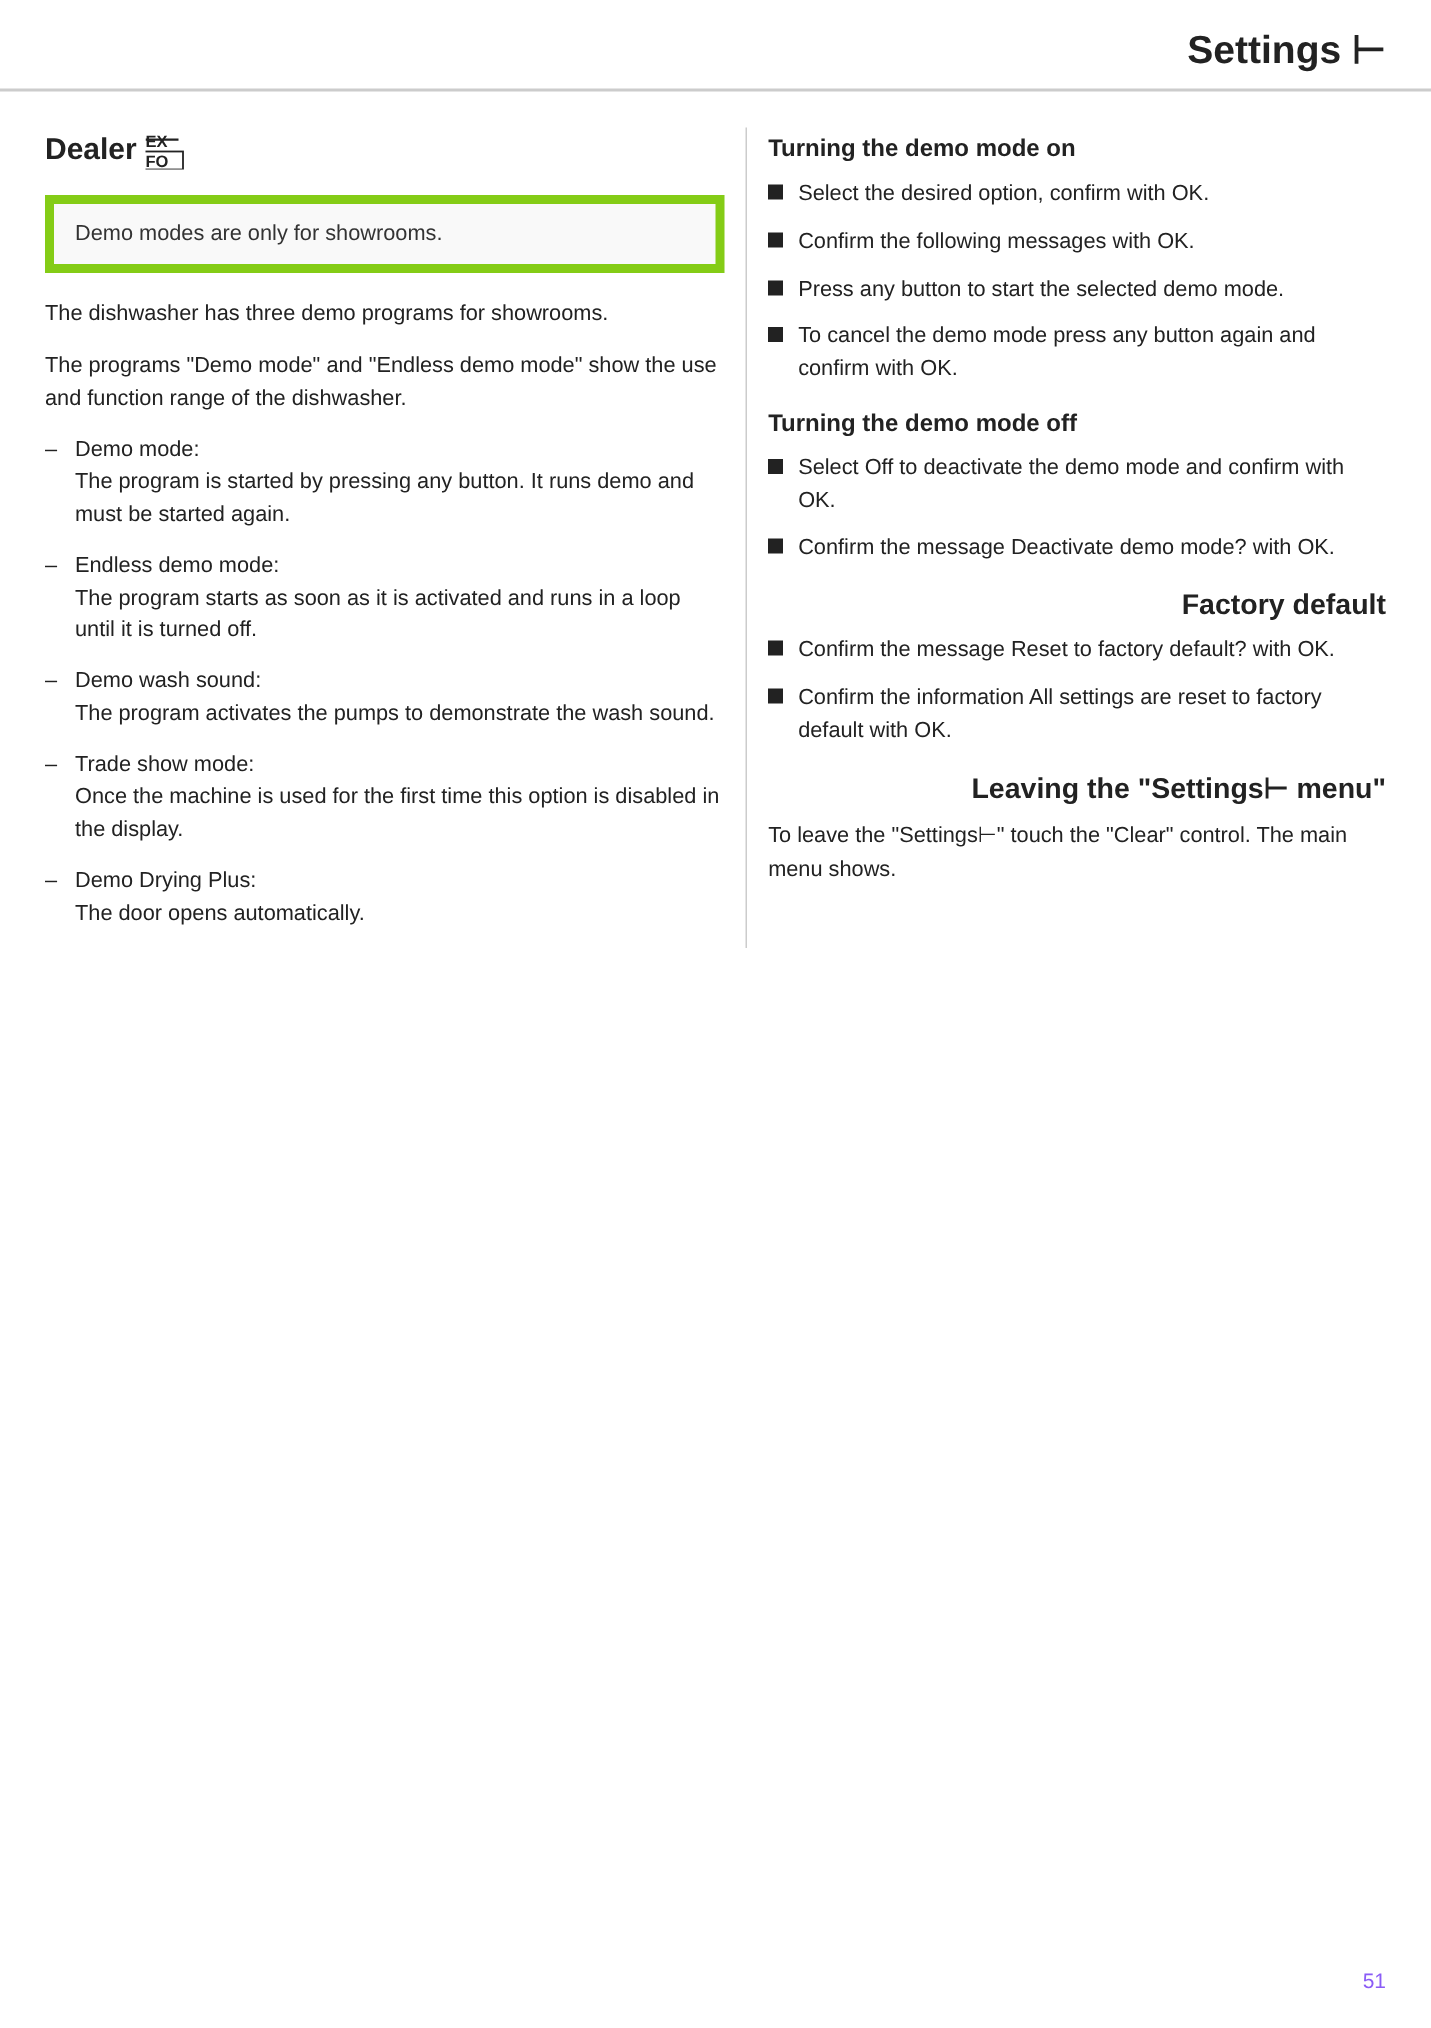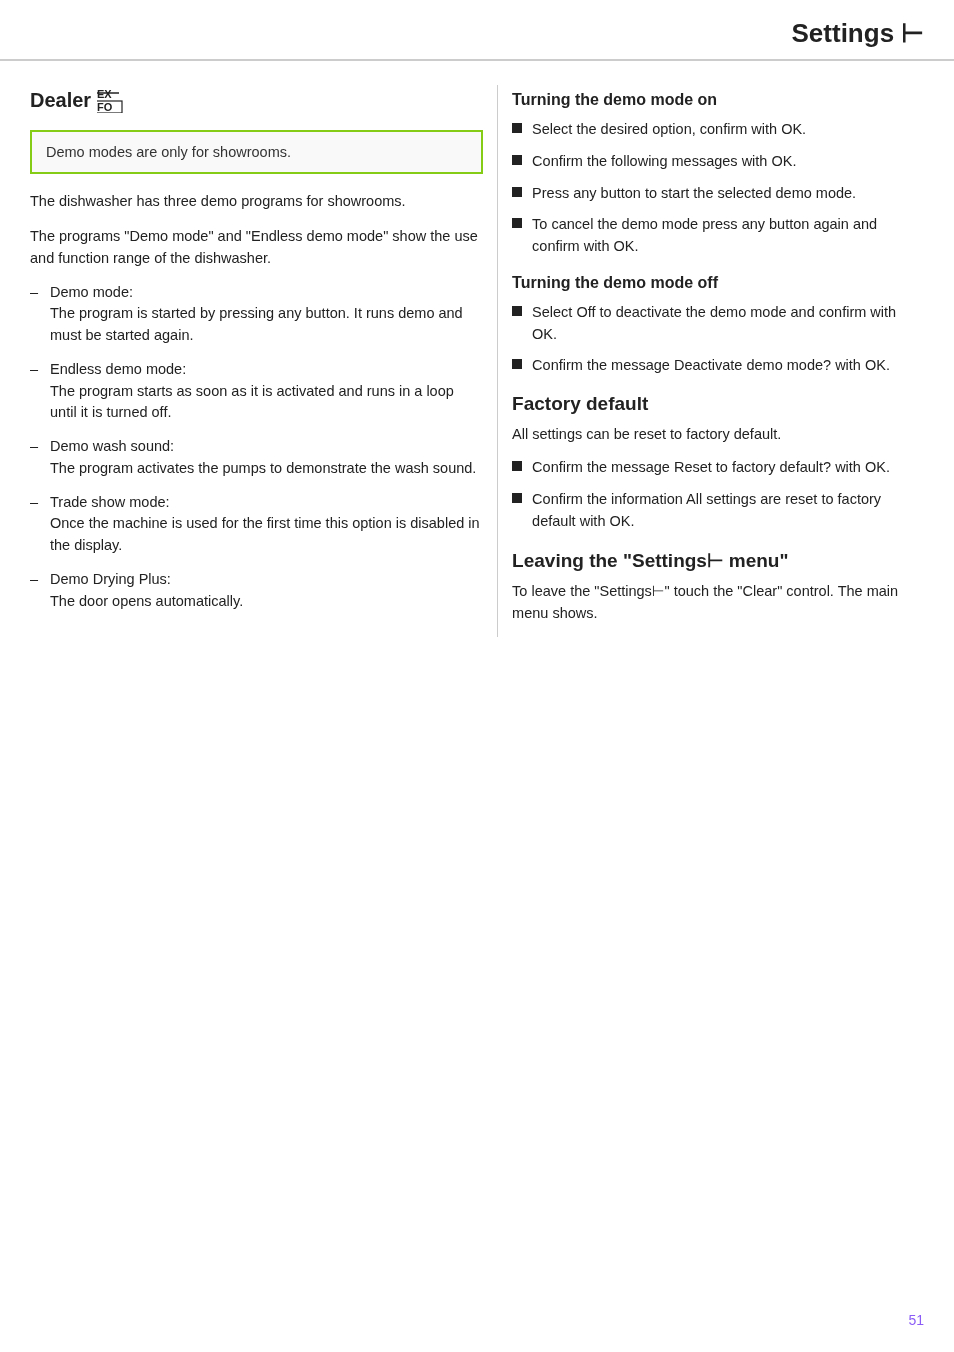--- a/index.html
+++ b/index.html
@@ -61,21 +61,21 @@
     }
 
     .dealer-icon {
       margin-left: 6px;
       display: inline-block;
       font-size: 13px;
       color: #444;
     }
 
     .info-box {
-      border: 2px solid #84cc16;
+      border: 6px solid #84cc16;
       padding: 10px 14px;
       margin-bottom: 16px;
       background: #f9f9f9;
       font-size: 14.5px;
       line-height: 1.4;
       color: #333;
     }
 
     .body-text {
       font-size: 14.5px;
@@ -118,20 +118,21 @@
       margin-bottom: 10px;
       margin-top: 6px;
     }
 
     .section-heading-large {
       font-size: 19px;
       font-weight: bold;
       color: #222222;
       margin-bottom: 8px;
       margin-top: 4px;
+      text-align: right;
     }
 
     .bullet-list {
       list-style: none;
       padding: 0;
       margin: 0 0 16px 0;
     }
 
     .bullet-list li {
       display: flex;
@@ -274,21 +275,20 @@
         <span class="bullet-square"></span>
         <span>Select Off to deactivate the demo mode and confirm with OK.</span>
       </li>
       <li>
         <span class="bullet-square"></span>
         <span>Confirm the message Deactivate demo mode? with OK.</span>
       </li>
     </ul>
 
     <h2 class="section-heading-large">Factory default</h2>
-    <p class="body-text">All settings can be reset to factory default.</p>
     <ul class="bullet-list">
       <li>
         <span class="bullet-square"></span>
         <span>Confirm the message Reset to factory default? with OK.</span>
       </li>
       <li>
         <span class="bullet-square"></span>
         <span>Confirm the information All settings are reset to factory default with OK.</span>
       </li>
     </ul>

